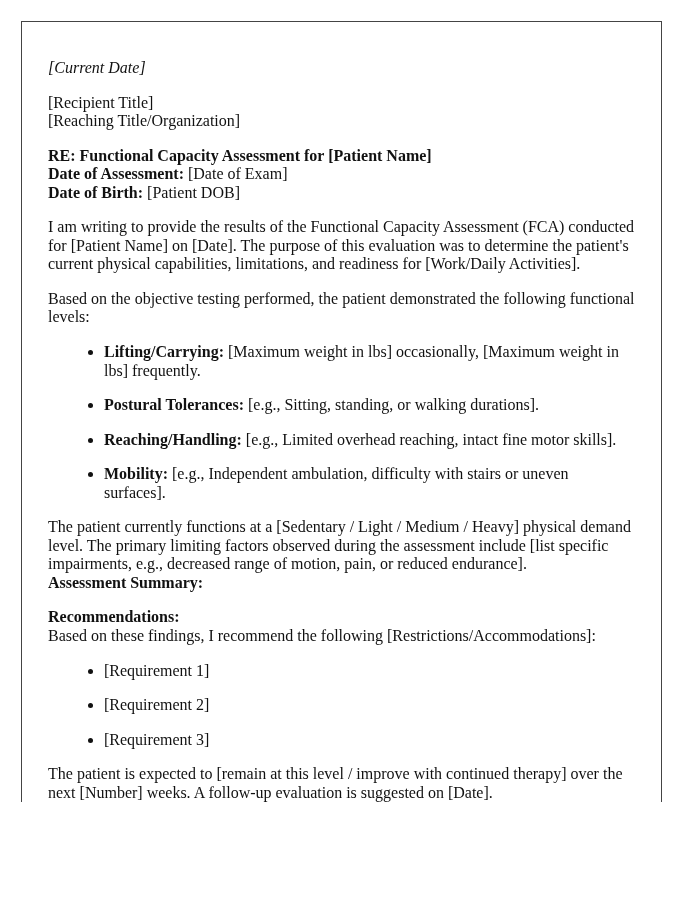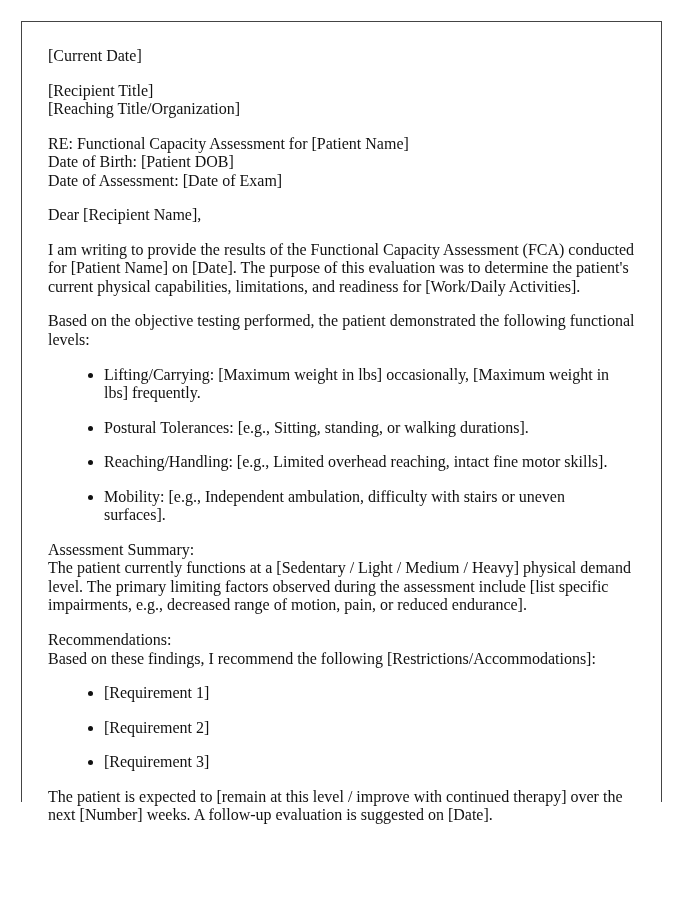--- a/index.html
+++ b/index.html
@@ -23,68 +23,68 @@
     padding: 25px 24px 0 26px;
     font-family: "Liberation Serif", "DejaVu Serif", serif;
     font-size: 16px;
     line-height: 1.16;
     color: #111111;
   }
   .page p, .page .block, .page ul {
     margin: 16px 0;
   }
   .page > :first-child {
-    margin-top: 0;
+    margin-top: 12px;
+    font-style: italic;
   }
   .block > div {
     margin: 0;
   }
-  strong { font-weight: normal; }
+  strong { font-weight: bold; }
   ul {
     padding-left: 40px;
     list-style-type: disc;
   }
   li { margin: 16px; }
 </style>
 </head>
 <body>
 
 <div class="page">
 
   <p>[Current Date]</p>
 
   <div class="block">
     <div>[Recipient Title]</div>
     <div>[Reaching Title/Organization]</div>
   </div>
 
   <div class="block">
     <div><strong>RE: Functional Capacity Assessment for [Patient Name]</strong></div>
+    <div><strong>Date of Assessment:</strong><span> [Date of Exam]</span></div>
     <div><strong>Date of Birth:</strong><span> [Patient DOB]</span></div>
-    <div><strong>Date of Assessment:</strong><span> [Date of Exam]</span></div>
   </div>
 
-  <p>Dear [Recipient Name],</p>
 
   <p>I am writing to provide the results of the Functional Capacity Assessment (FCA) conducted for [Patient Name] on [Date]. The purpose of this evaluation was to determine the patient's current physical capabilities, limitations, and readiness for [Work/Daily Activities].</p>
 
   <div class="block">
     <div>Based on the objective testing performed, the patient demonstrated the following functional levels:</div>
   </div>
 
   <ul>
     <li><strong>Lifting/Carrying:</strong><span> [Maximum weight in lbs] occasionally, [Maximum weight in lbs] frequently.</span></li>
     <li><strong>Postural Tolerances:</strong><span> [e.g., Sitting, standing, or walking durations].</span></li>
     <li><strong>Reaching/Handling:</strong><span> [e.g., Limited overhead reaching, intact fine motor skills].</span></li>
     <li><strong>Mobility:</strong><span> [e.g., Independent ambulation, difficulty with stairs or uneven surfaces].</span></li>
   </ul>
 
   <div class="block">
+    <div>The patient currently functions at a [Sedentary / Light / Medium / Heavy] physical demand level. The primary limiting factors observed during the assessment include [list specific impairments, e.g., decreased range of motion, pain, or reduced endurance].</div>
     <div><strong>Assessment Summary:</strong></div>
-    <div>The patient currently functions at a [Sedentary / Light / Medium / Heavy] physical demand level. The primary limiting factors observed during the assessment include [list specific impairments, e.g., decreased range of motion, pain, or reduced endurance].</div>
   </div>
 
   <div class="block">
     <div><strong>Recommendations:</strong></div>
     <div>Based on these findings, I recommend the following [Restrictions/Accommodations]:</div>
   </div>
 
   <ul>
     <li>[Requirement 1]</li>
     <li>[Requirement 2]</li>

